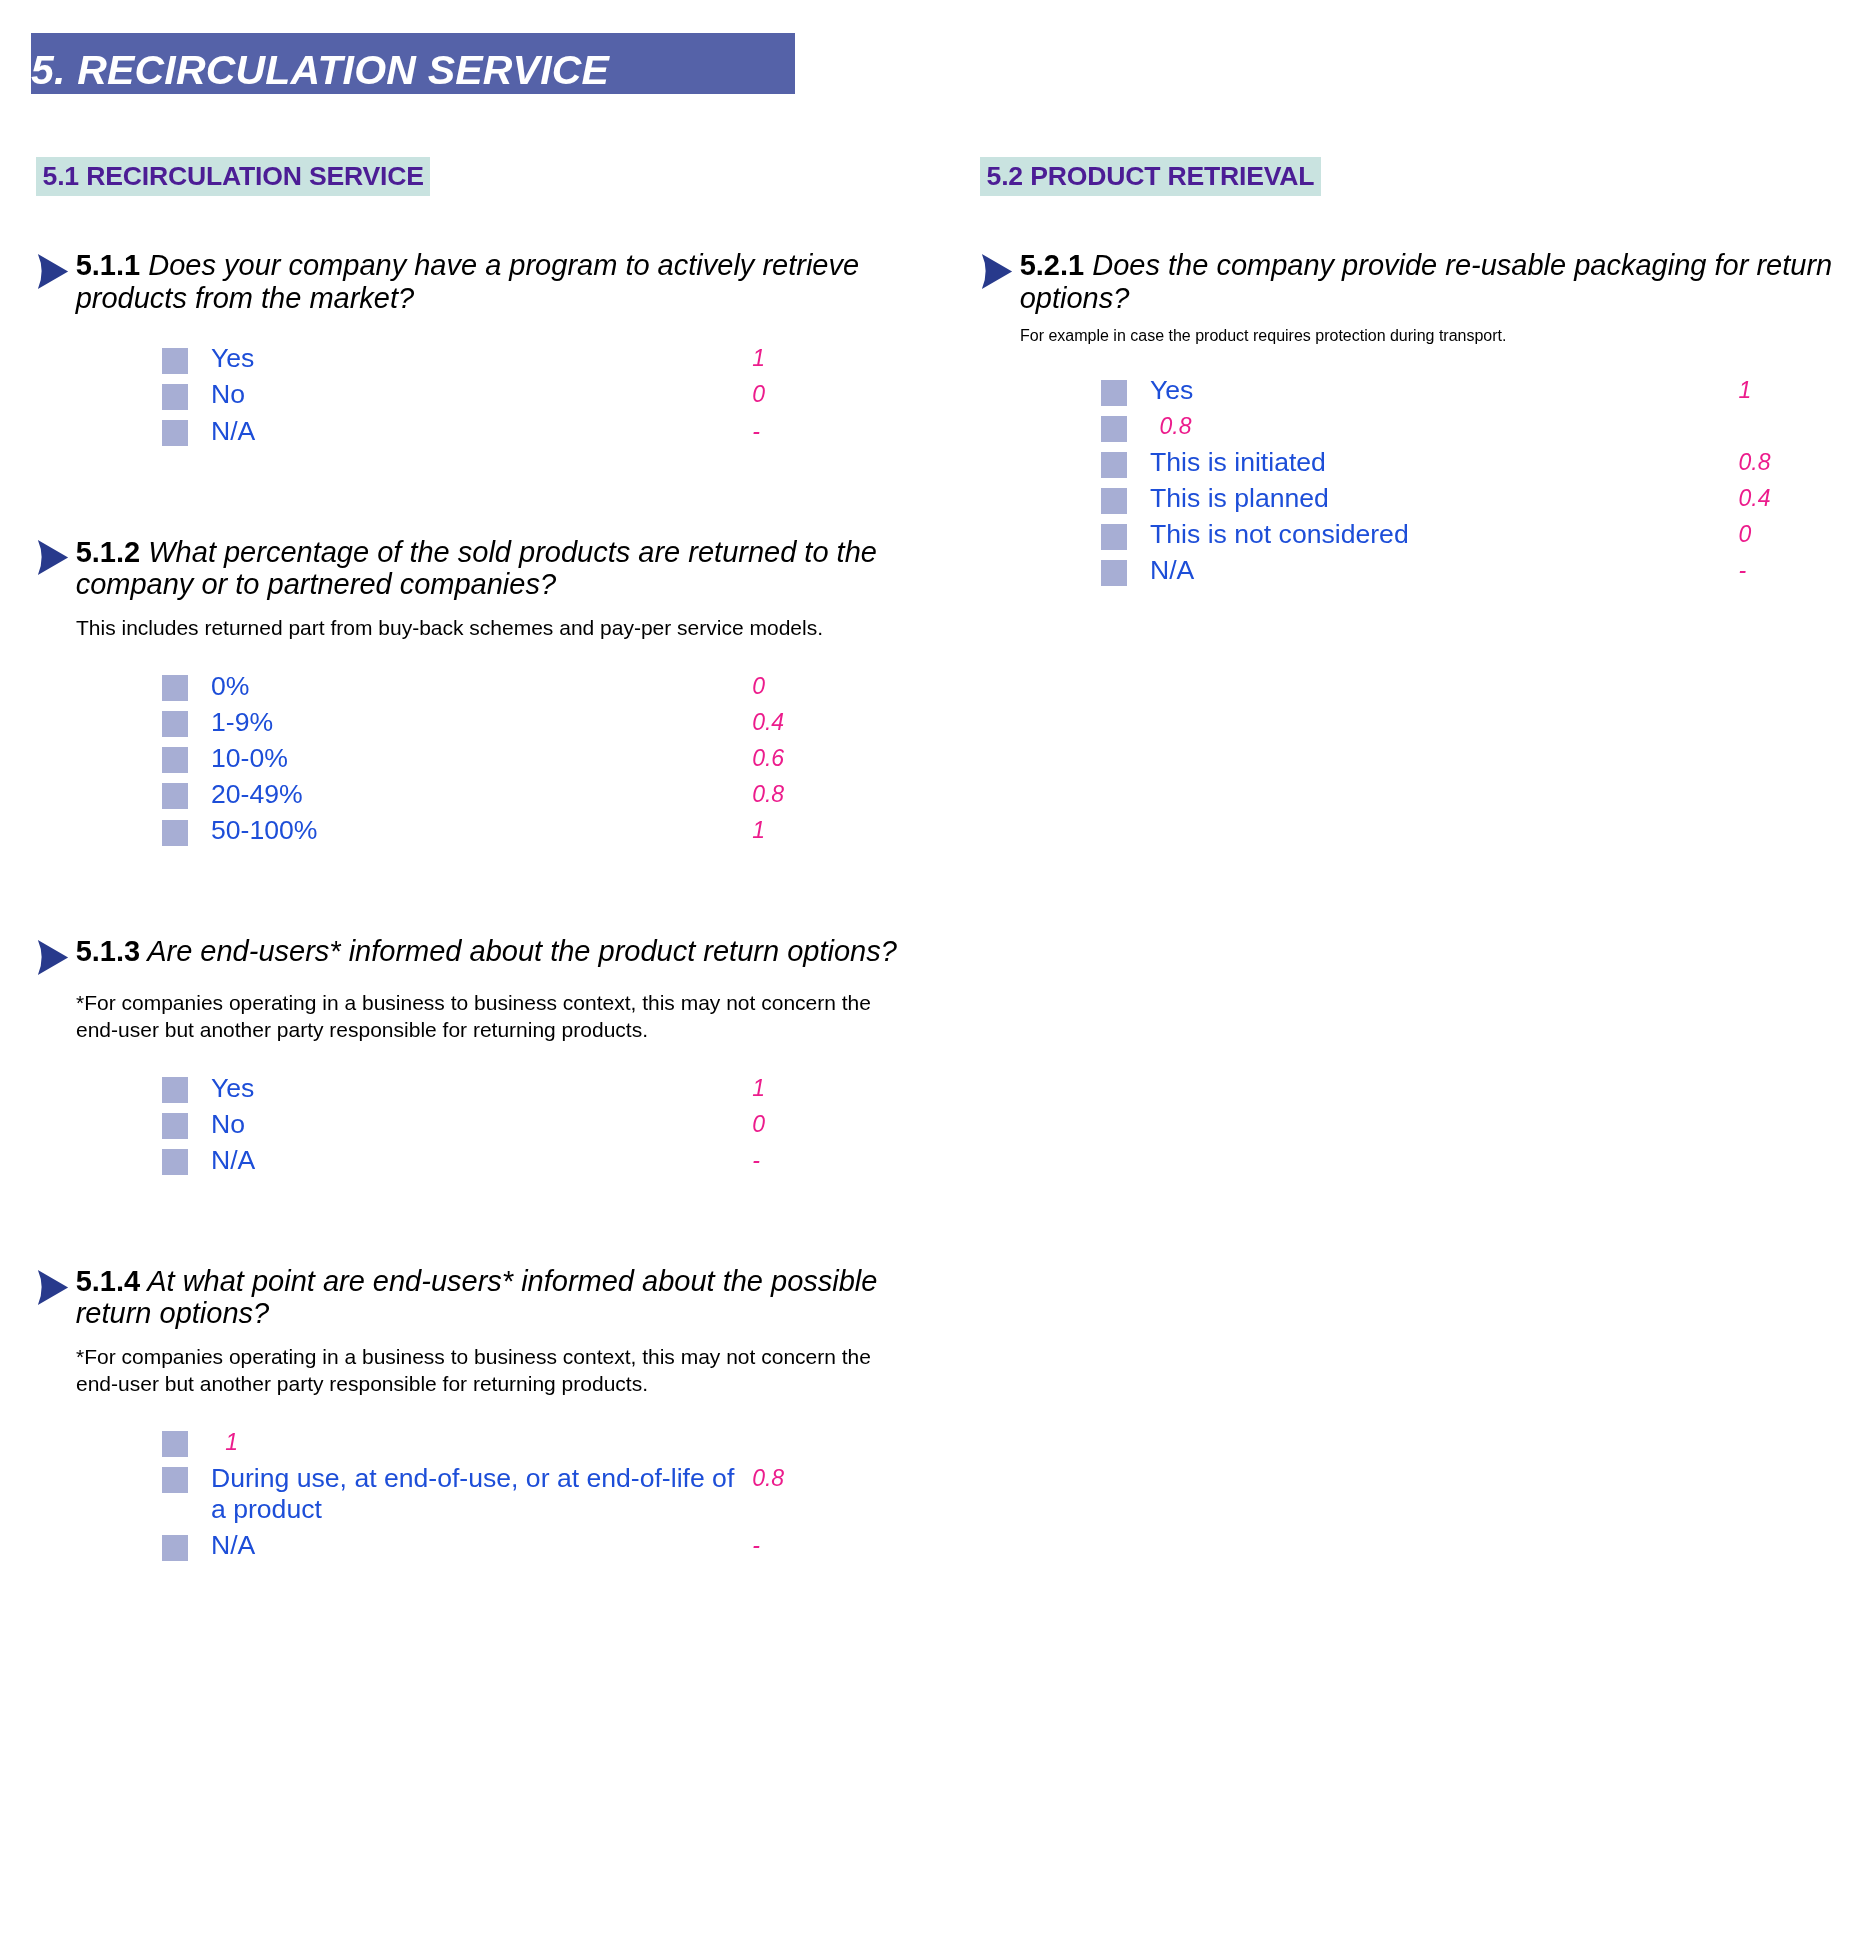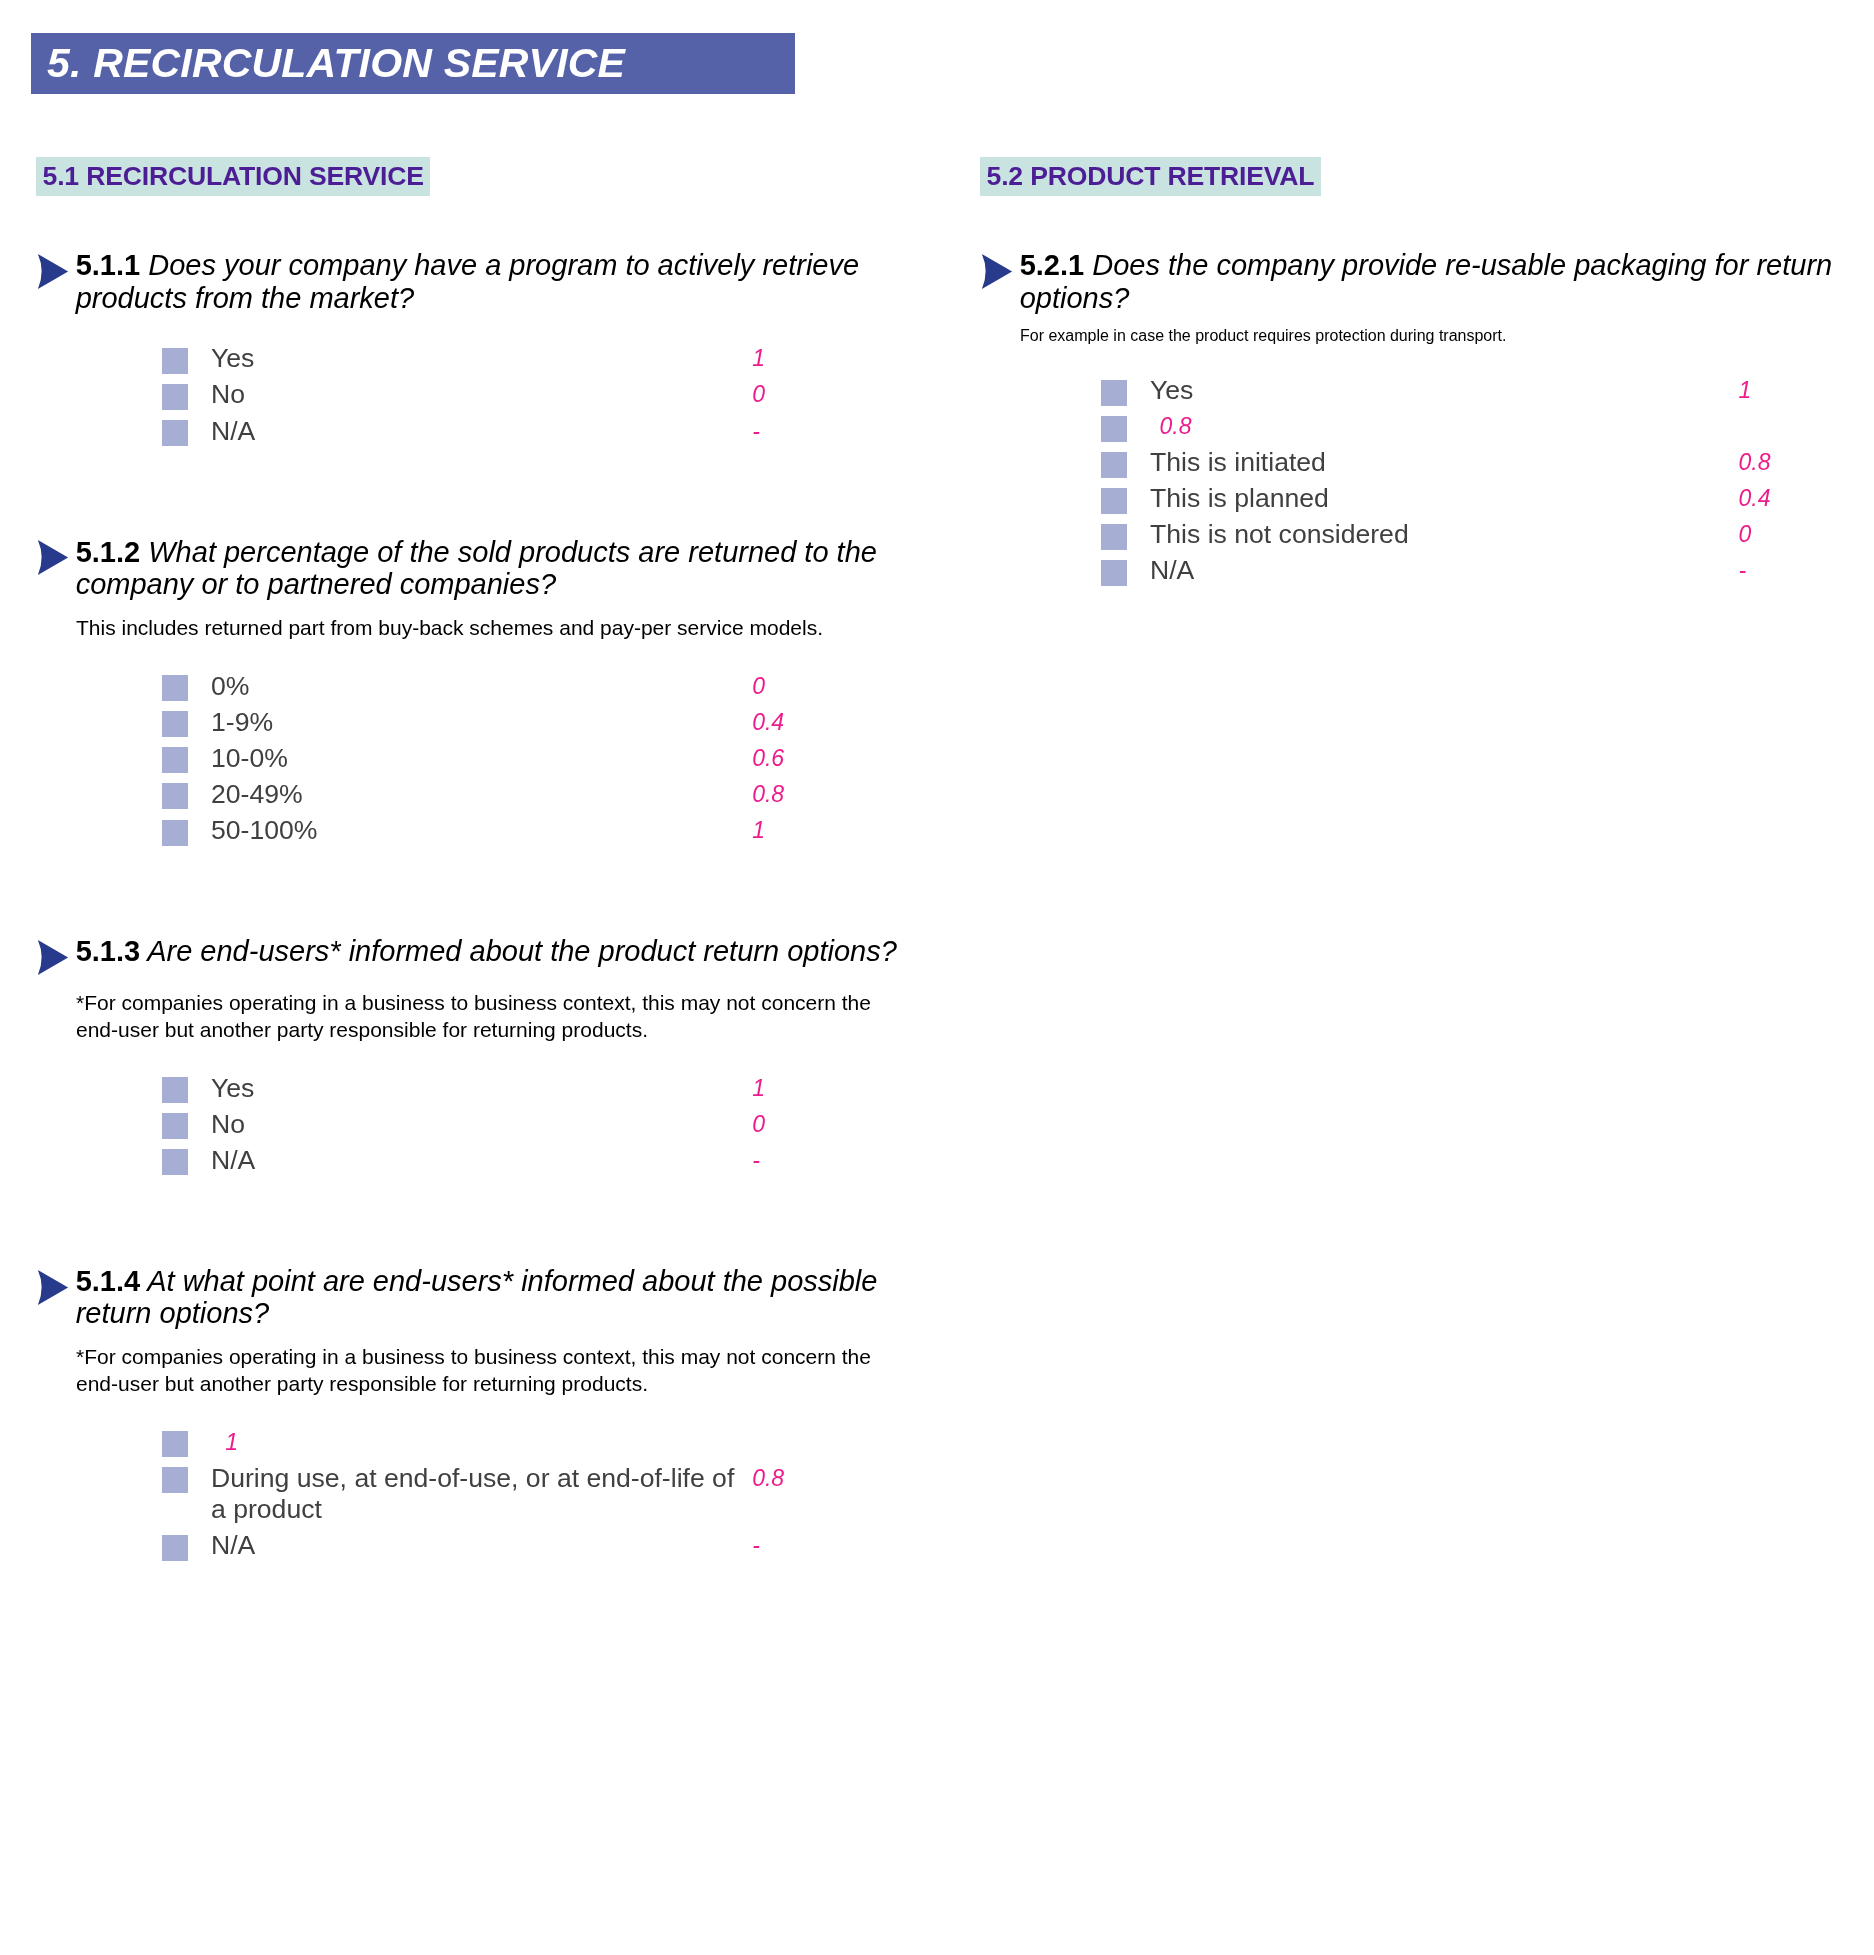--- a/index.html
+++ b/index.html
@@ -19,22 +19,21 @@
 
   
   .chapter-bar {
     position: absolute;
     left: 31px;
     top: 33px;
     width: 764px;
     height: 61px;
     background: #5562A8;
     display: flex;
-    align-items: center;
-    padding-left: 16px;
+    align-items: flex-end;
   }
   .chapter-title {
     color: #ffffff;
     font-size: 41px;
     font-weight: 700;
     font-style: italic;
     letter-spacing: 0.2px;
     white-space: nowrap;
   }
 
@@ -131,21 +130,21 @@
     width: 26px;
     height: 26px;
     background: #A7AED4;
     margin-top: 4.7px;
     margin-right: 23px;
   }
   .opt-label {
     flex: 1 1 auto;
     font-size: 26.6px;
     line-height: 1.18;
-    color: #404040;
+    color: #1d4ed8;
   }
   .opt-score {
     flex: 0 0 auto;
     font-size: 23px;
     font-style: italic;
     color: #EC1C8C;
     text-align: left;
     line-height: 1.36;
   }
 

